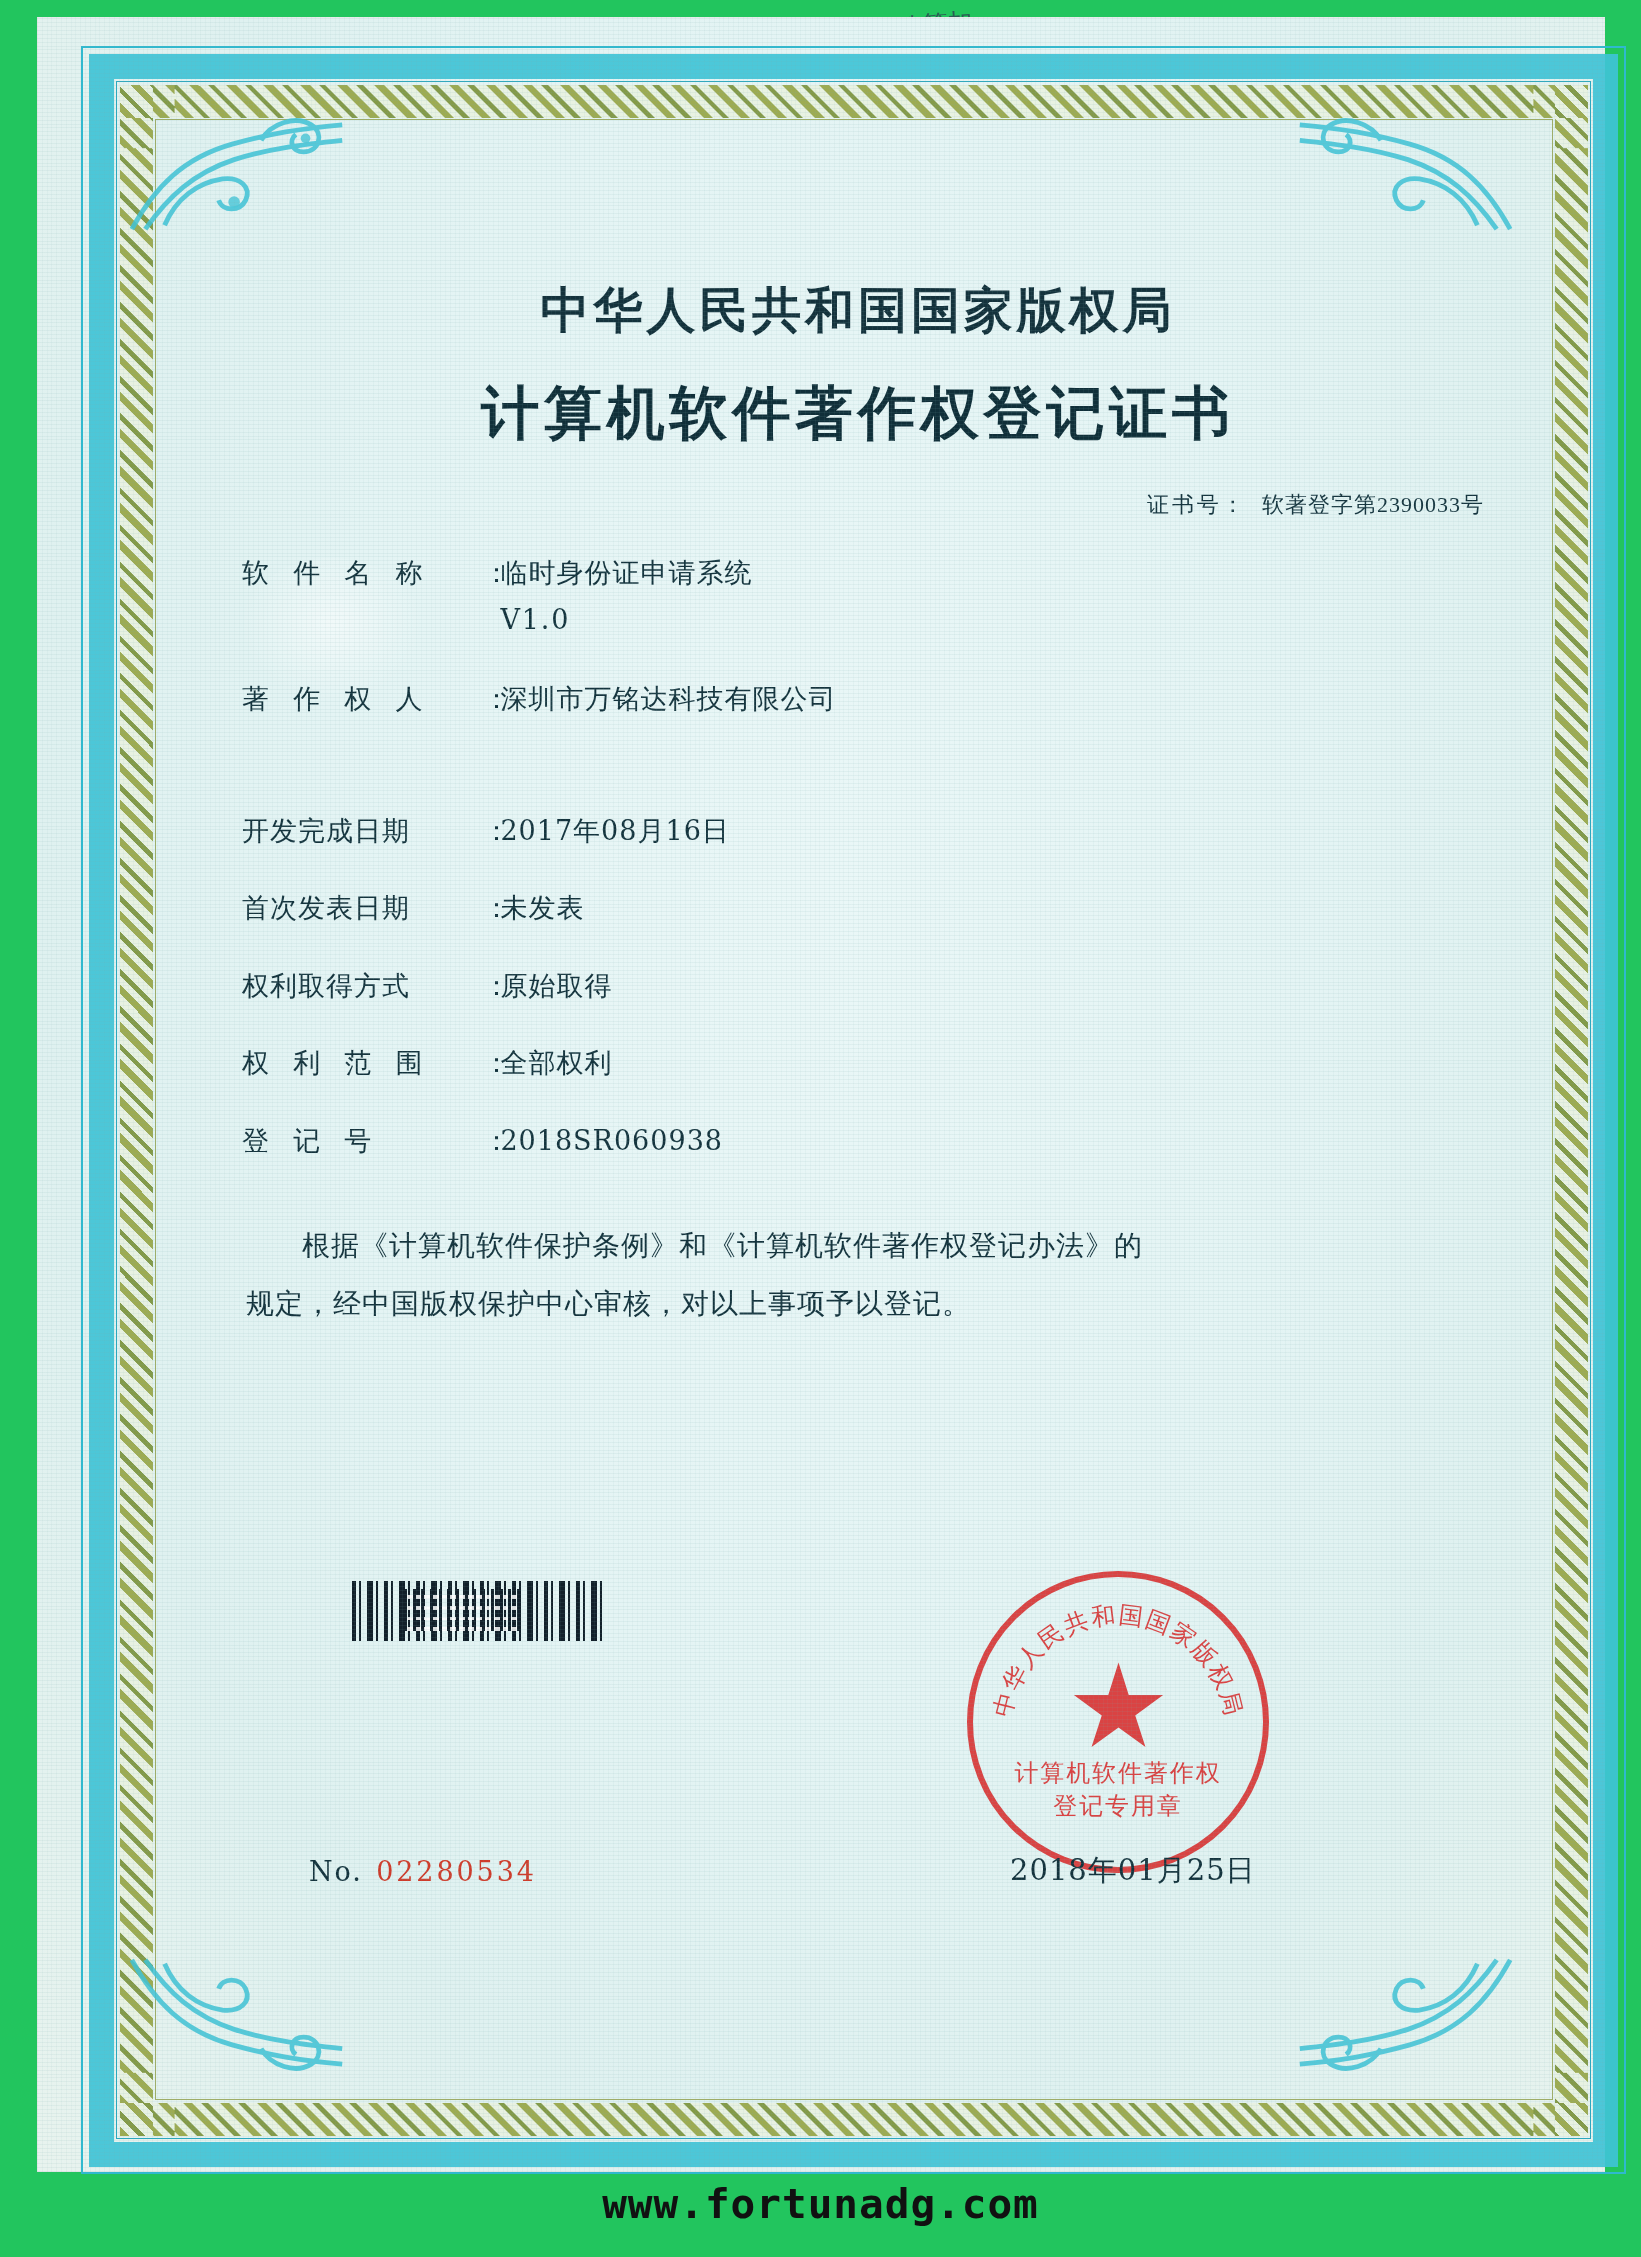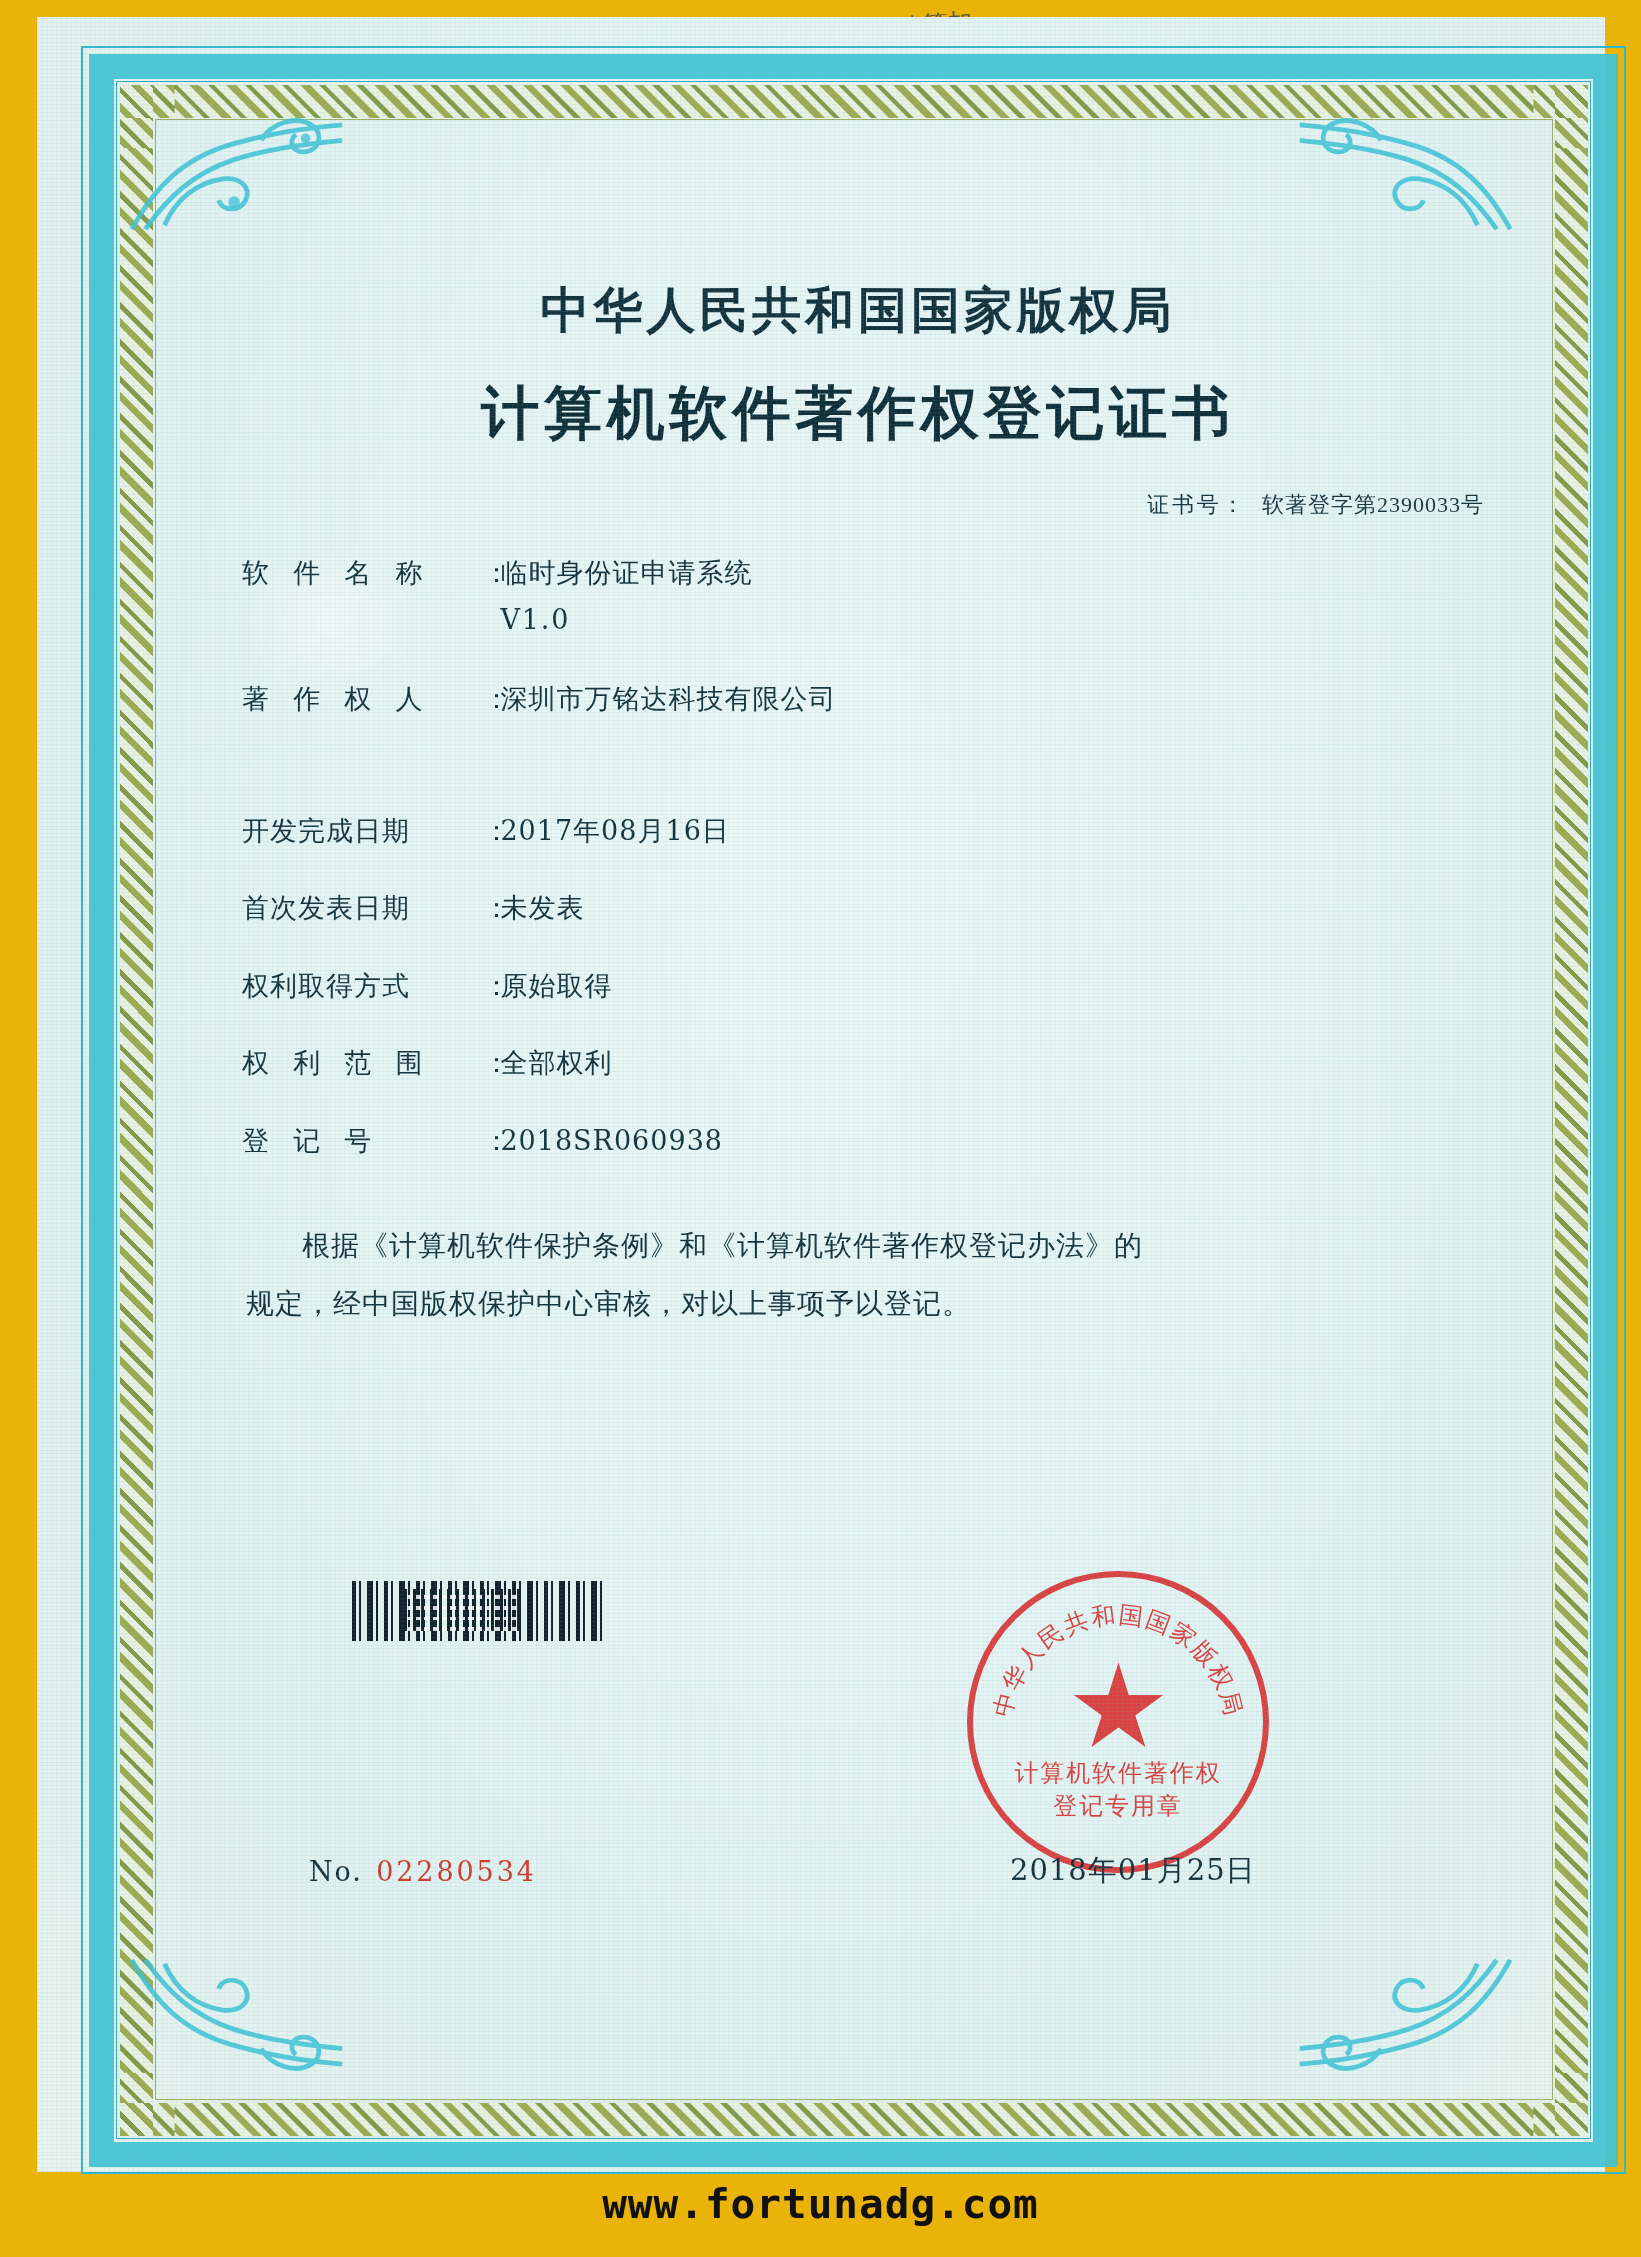--- a/index.html
+++ b/index.html
@@ -13,21 +13,21 @@
     font-family: "Liberation Serif", "DejaVu Serif", serif;
     position: relative;
     overflow: hidden;
   }
 
   
   .scan {
     position: absolute;
     left: 0; top: 0;
     width: 1641px; height: 2257px;
-    background: #eab308;
+    background: #22c55e;
   }
   .cert-sheet {
     position: absolute;
     left: 37px; top: 17.4px;
     width: 1568px; height: 2155px;
     background:
       radial-gradient(ellipse at 50% 40%, #eaf7f7 0%, #e4f4f4 45%, #dff1f0 70%, #e8f3ee 100%);
     box-shadow: 0 0 0 1px #e7eceb inset;
   }
   

